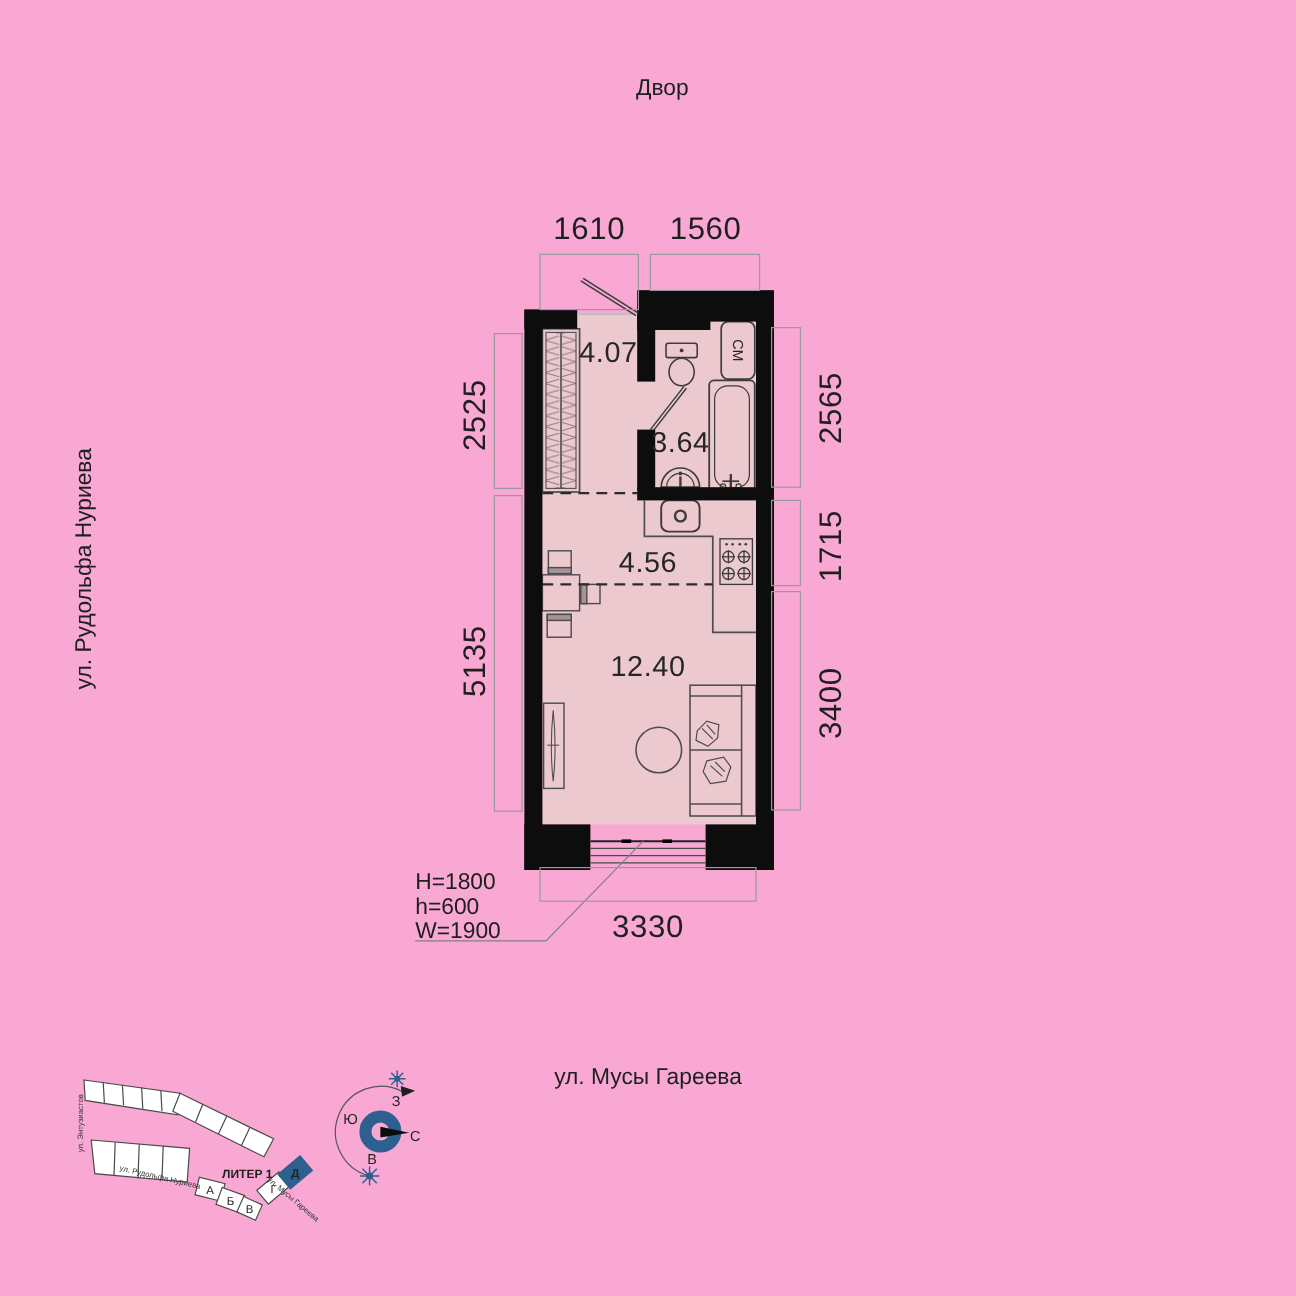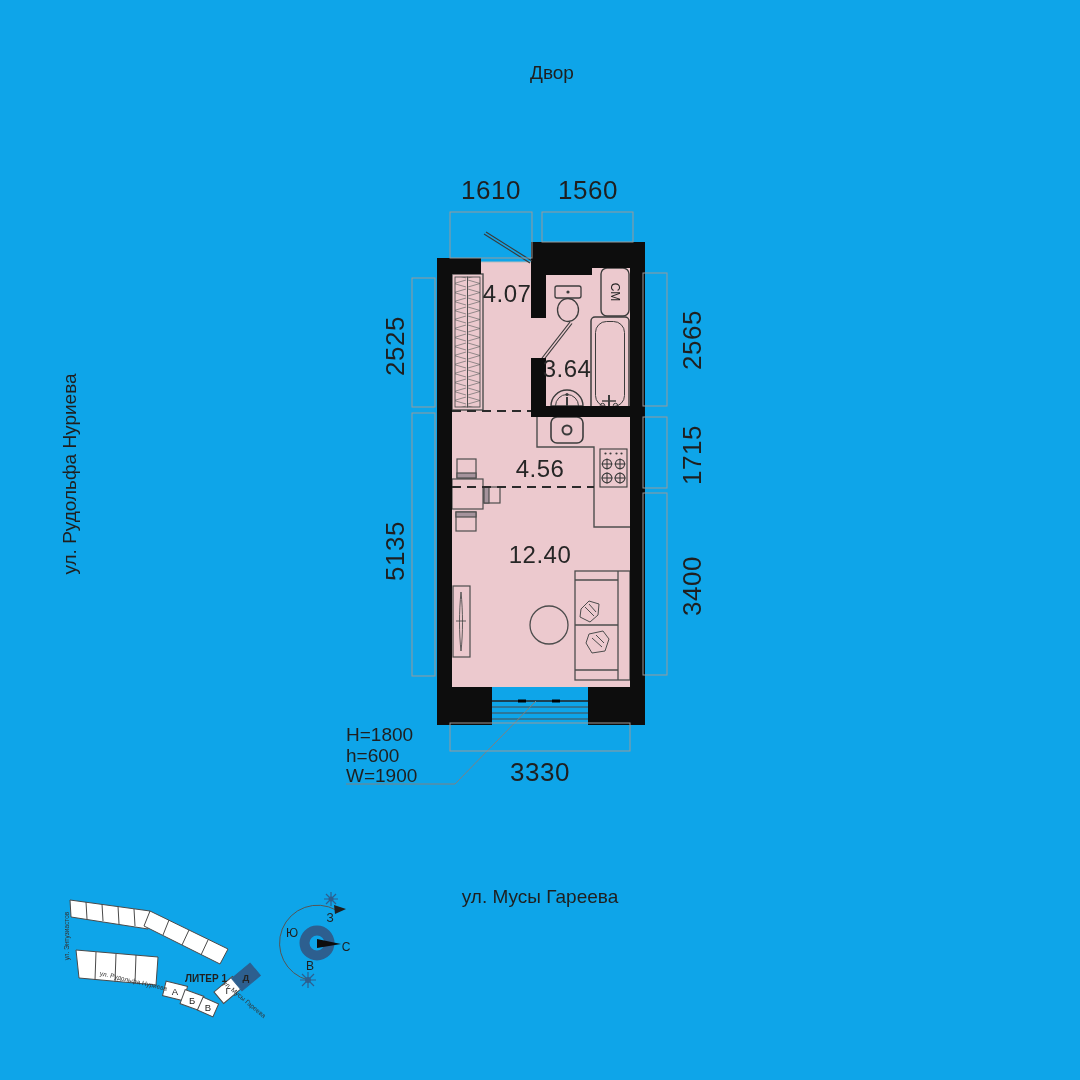--- a/index.html
+++ b/index.html
@@ -1,16 +1,16 @@
 <!DOCTYPE html>
 <html><head>
 <meta charset="utf-8">
 <style>
   html,body{margin:0;padding:0;background:#fff;}
-  .canvas{position:relative;width:1080px;height:1080px;background:#0ea5e9;overflow:hidden;
+  .canvas{position:relative;width:1080px;height:1080px;background:#f9a8d4;overflow:hidden;
           font-family:"Liberation Sans", sans-serif;}
   svg{position:absolute;left:0;top:0;}
   text{font-family:"Liberation Sans", sans-serif;fill:#1f1f1f;}
   .dim{font-size:26px;letter-spacing:0.5px;}
   .area{font-size:24px;letter-spacing:0.5px;fill:#262626;}
   .spec{font-size:19px;}
   .street{font-size:19px;}
   .tiny{font-size:6.5px;fill:#333;}
   .blk{font-size:9.5px;fill:#222;}
   .compass-letter{font-size:12px;fill:#1f1f1f;}

